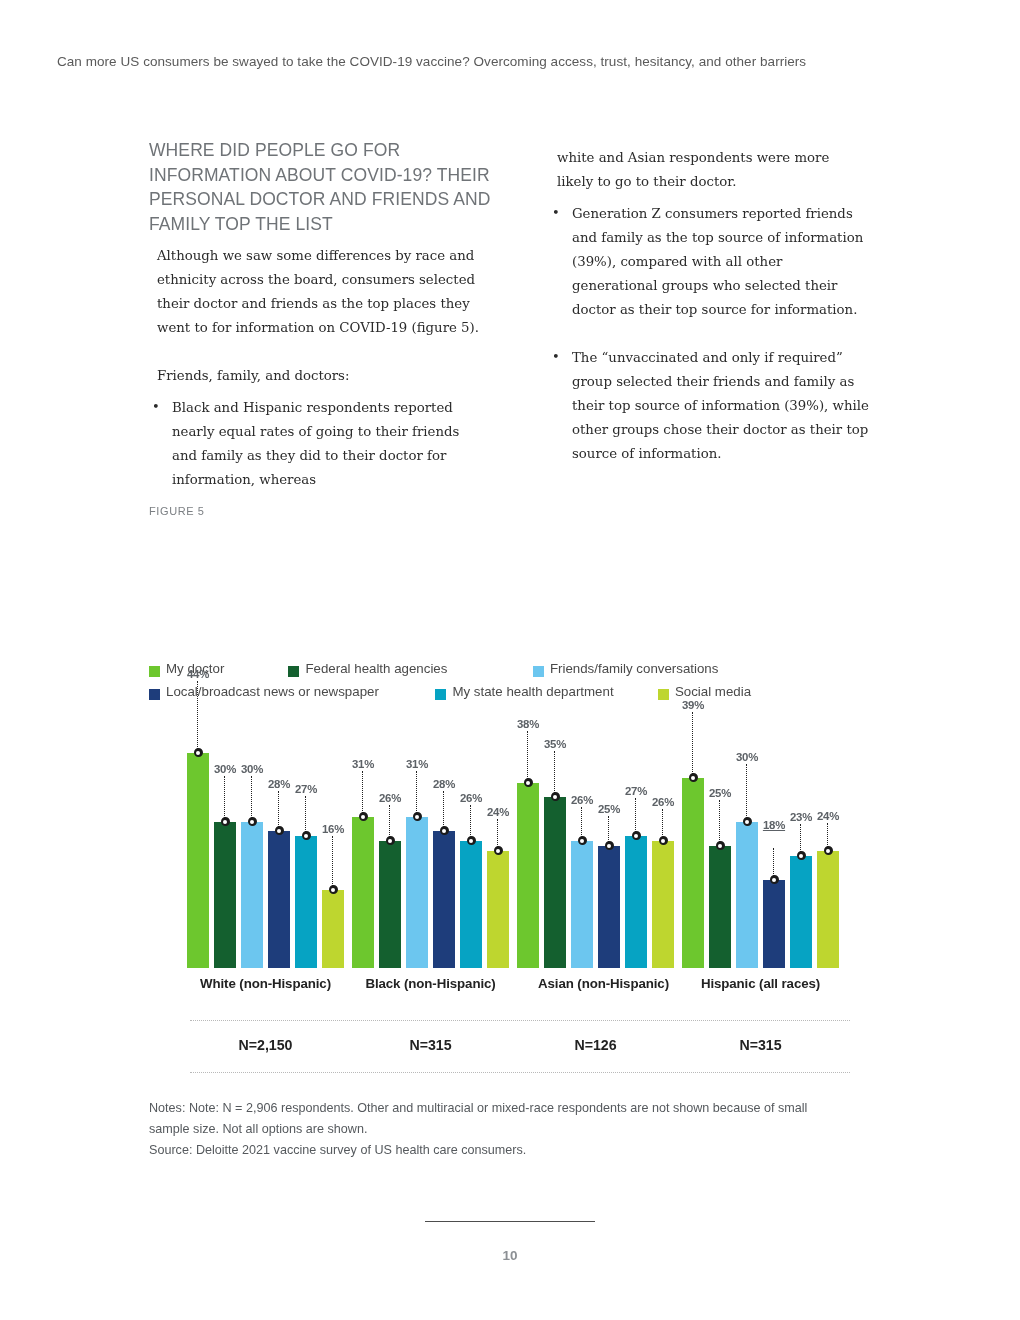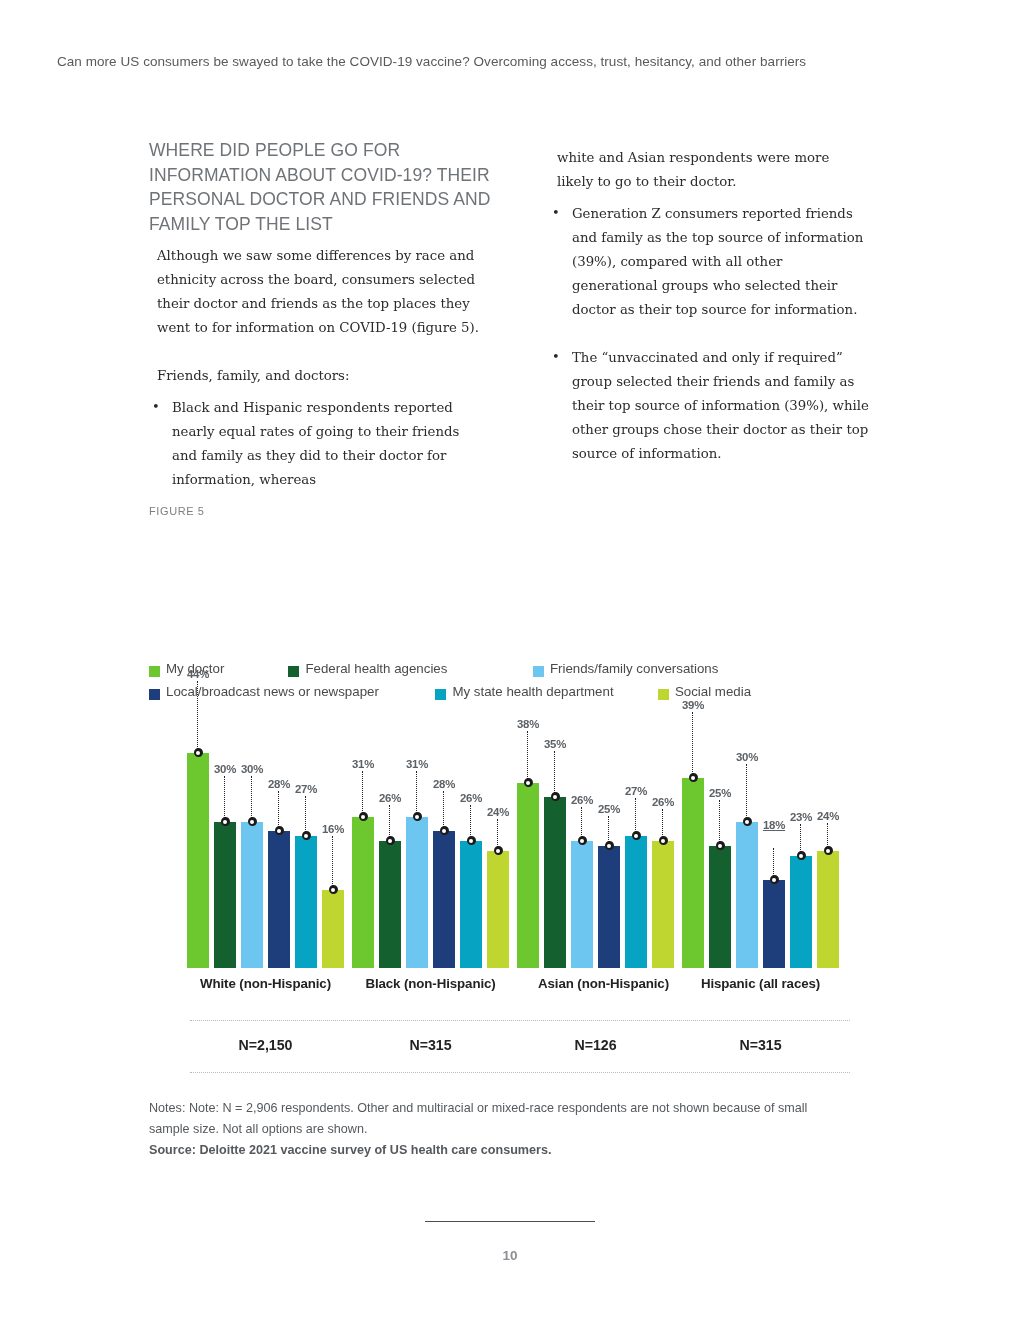--- a/index.html
+++ b/index.html
@@ -242,21 +242,21 @@
   
   .notes {
     position: absolute;
     left: 149px;
     top: 1098px;
     width: 700px;
     font-size: 12.6px;
     line-height: 21px;
     color: #55595d;
   }
-  .notes .src { display: block; font-weight: bold; }
+  .notes .src { display: block; }
 
   
   .footer-rule {
     position: absolute;
     left: 425px;
     top: 1221px;
     width: 170px;
     border-top: 1.3px solid #4d4d4d;
   }
   .page-no {

